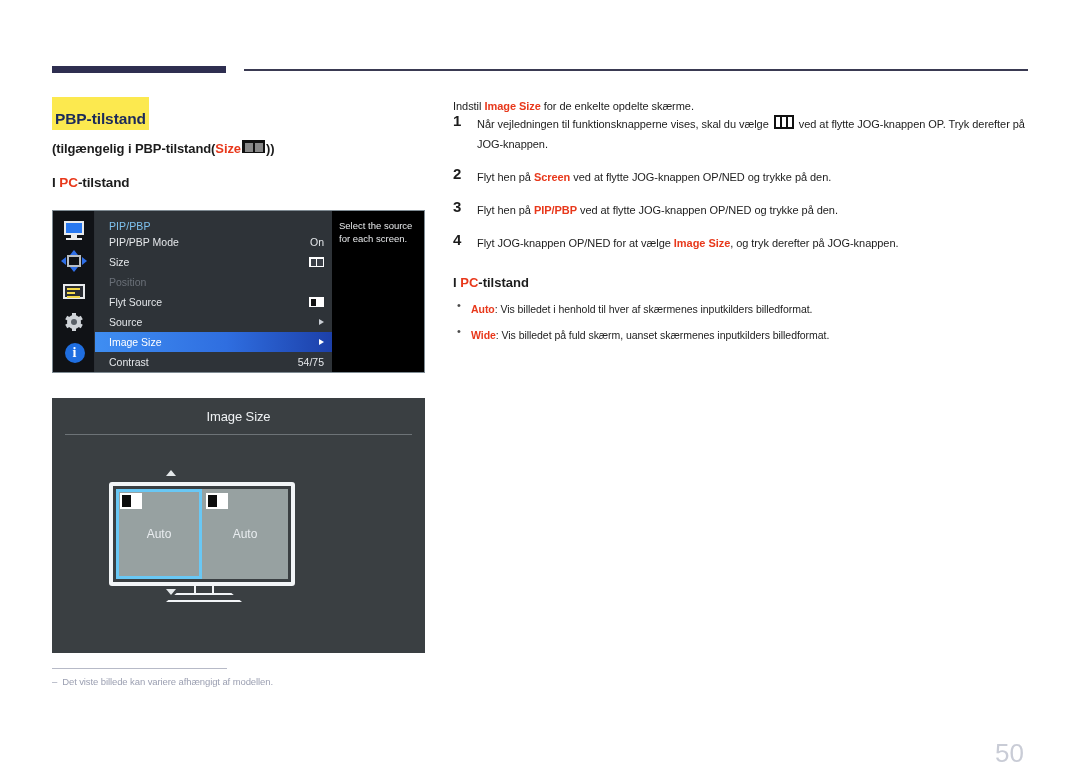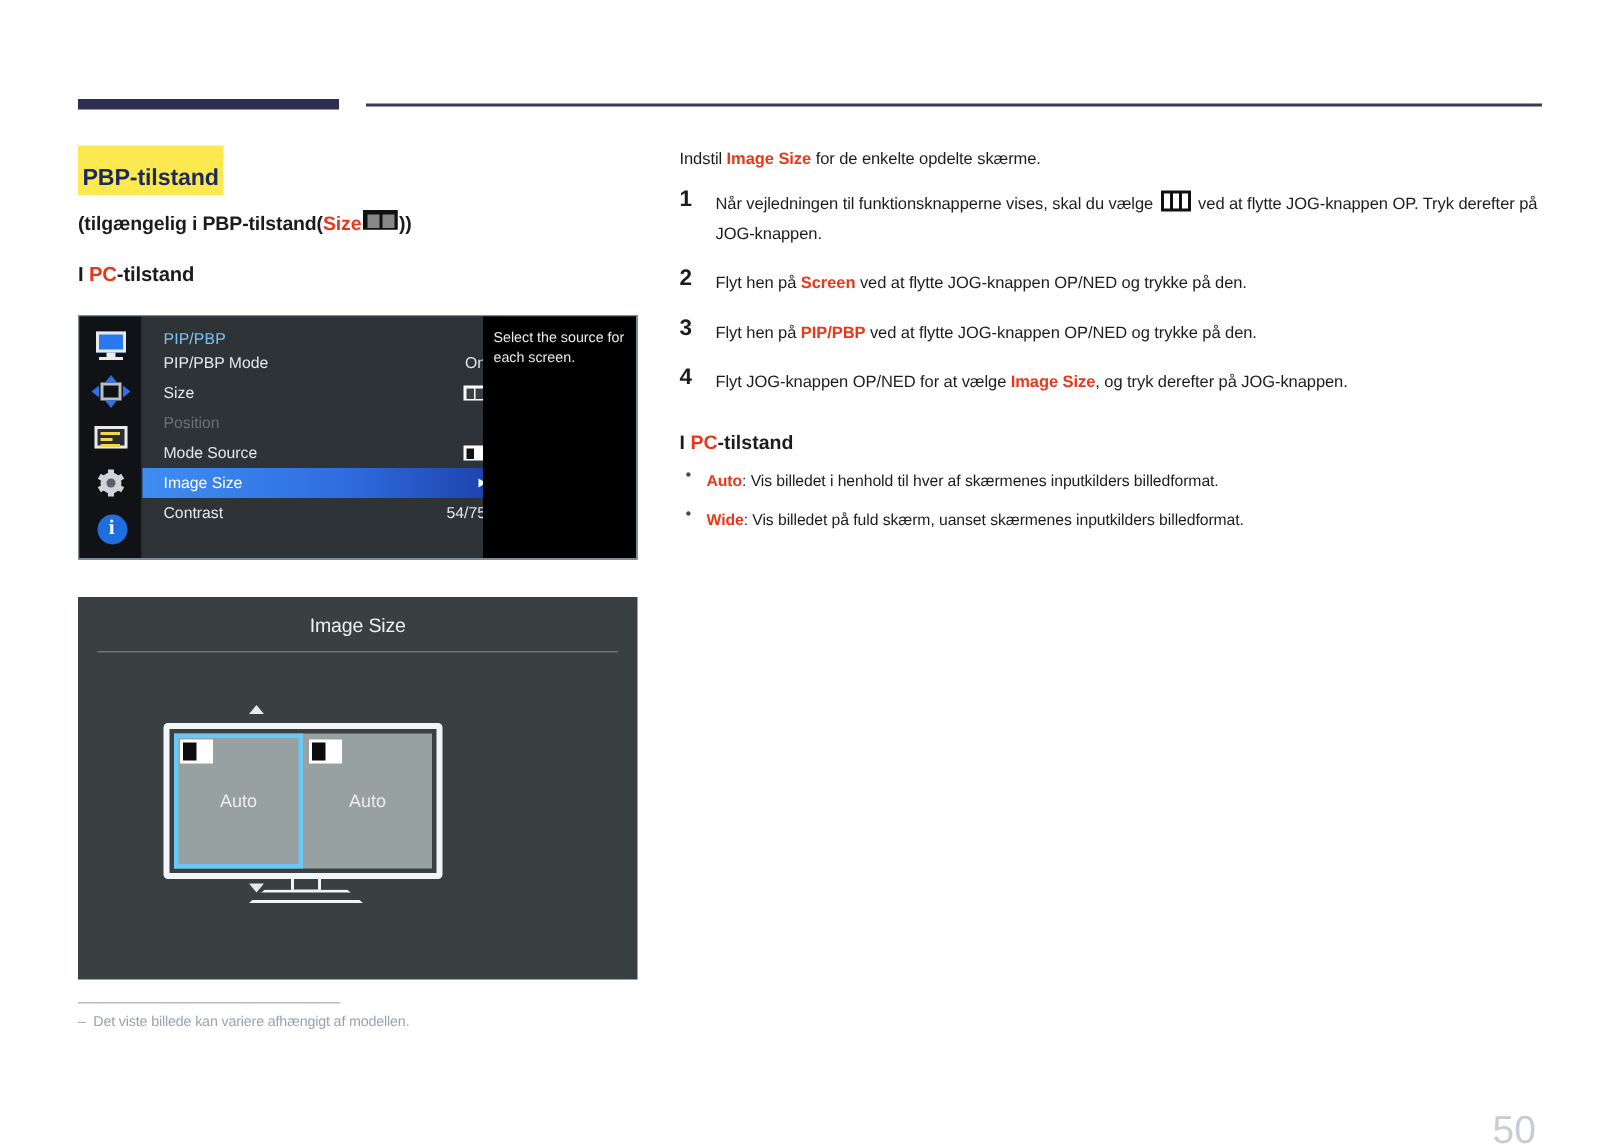--- a/index.html
+++ b/index.html
@@ -186,21 +186,21 @@
   }
   .mini-split i { flex: 1; background: #3b4047; display: block; }
   .mini-halfsplit {
     width: 15px; height: 10px; background: #fff; padding: 1.5px;
     display: flex; gap: 1.5px;
   }
   .mini-halfsplit i.dark { flex: 1; background: #111; }
   .mini-halfsplit i.light { flex: 1; background: #fff; }
 
   .osd-tip {
-    position: absolute; right: 0; top: 0; bottom: 0; width: 102px;
+    position: absolute; right: 0; top: 0; bottom: 0; width: 92px;
     background: #000; color: #e8eaec;
     font-size: 9.5px; line-height: 13px;
     padding: 8px 6px 0 7px;
   }
 
   
   .dlg {
     position: absolute; left: 52px; top: 398px;
     width: 373px; height: 255px;
     background: #3a3f42;
@@ -281,21 +281,21 @@
   .pageno {
     position: absolute; left: 995px; top: 738px;
     font-size: 26px; color: #c9ccd6;
     font-family: "Liberation Sans", sans-serif;
   }
 
   
   .rc { position: absolute; left: 453px; top: 99px; width: 578px; }
   .rc-lead {
     font-size: 11px; color: #1c1c1c; line-height: 15px;
-    letter-spacing: -0.05px; margin-bottom: 12px;
+    letter-spacing: -0.05px; 
   }
   .rc-lead .red { color: #e8381b; font-weight: bold; }
 
   .step { position: relative; padding-left: 24px; margin-bottom: 13px; }
   .step-num {
     position: absolute; left: 0; top: -2px;
     font-size: 15px; font-weight: bold; color: #1c1c1c;
   }
   .step-txt {
     font-size: 11px; color: #1c1c1c; line-height: 20px;
@@ -387,27 +387,31 @@
             <i></i>
           </span>
       </div>
 
       <div class="osd-row dim">
         <span>Position</span>
         <span class="osd-val"></span>
       </div>
 
       <div class="osd-row">
-        <span>Mode Source</span>
+        <span>Flyt Source</span>
         <span class="mini-halfsplit">
             <i class="dark"></i>
             <i class="light"></i>
           </span>
       </div>
 
+      <div class="osd-row">
+        <span>Source</span>
+        <span class="caret-r"></span>
+      </div>
 
       <div class="osd-row sel">
         <span>Image Size</span>
         <span class="caret-r"></span>
       </div>
 
       <div class="osd-row">
         <span>Contrast</span>
         <span class="osd-val">54/75</span>
       </div>

